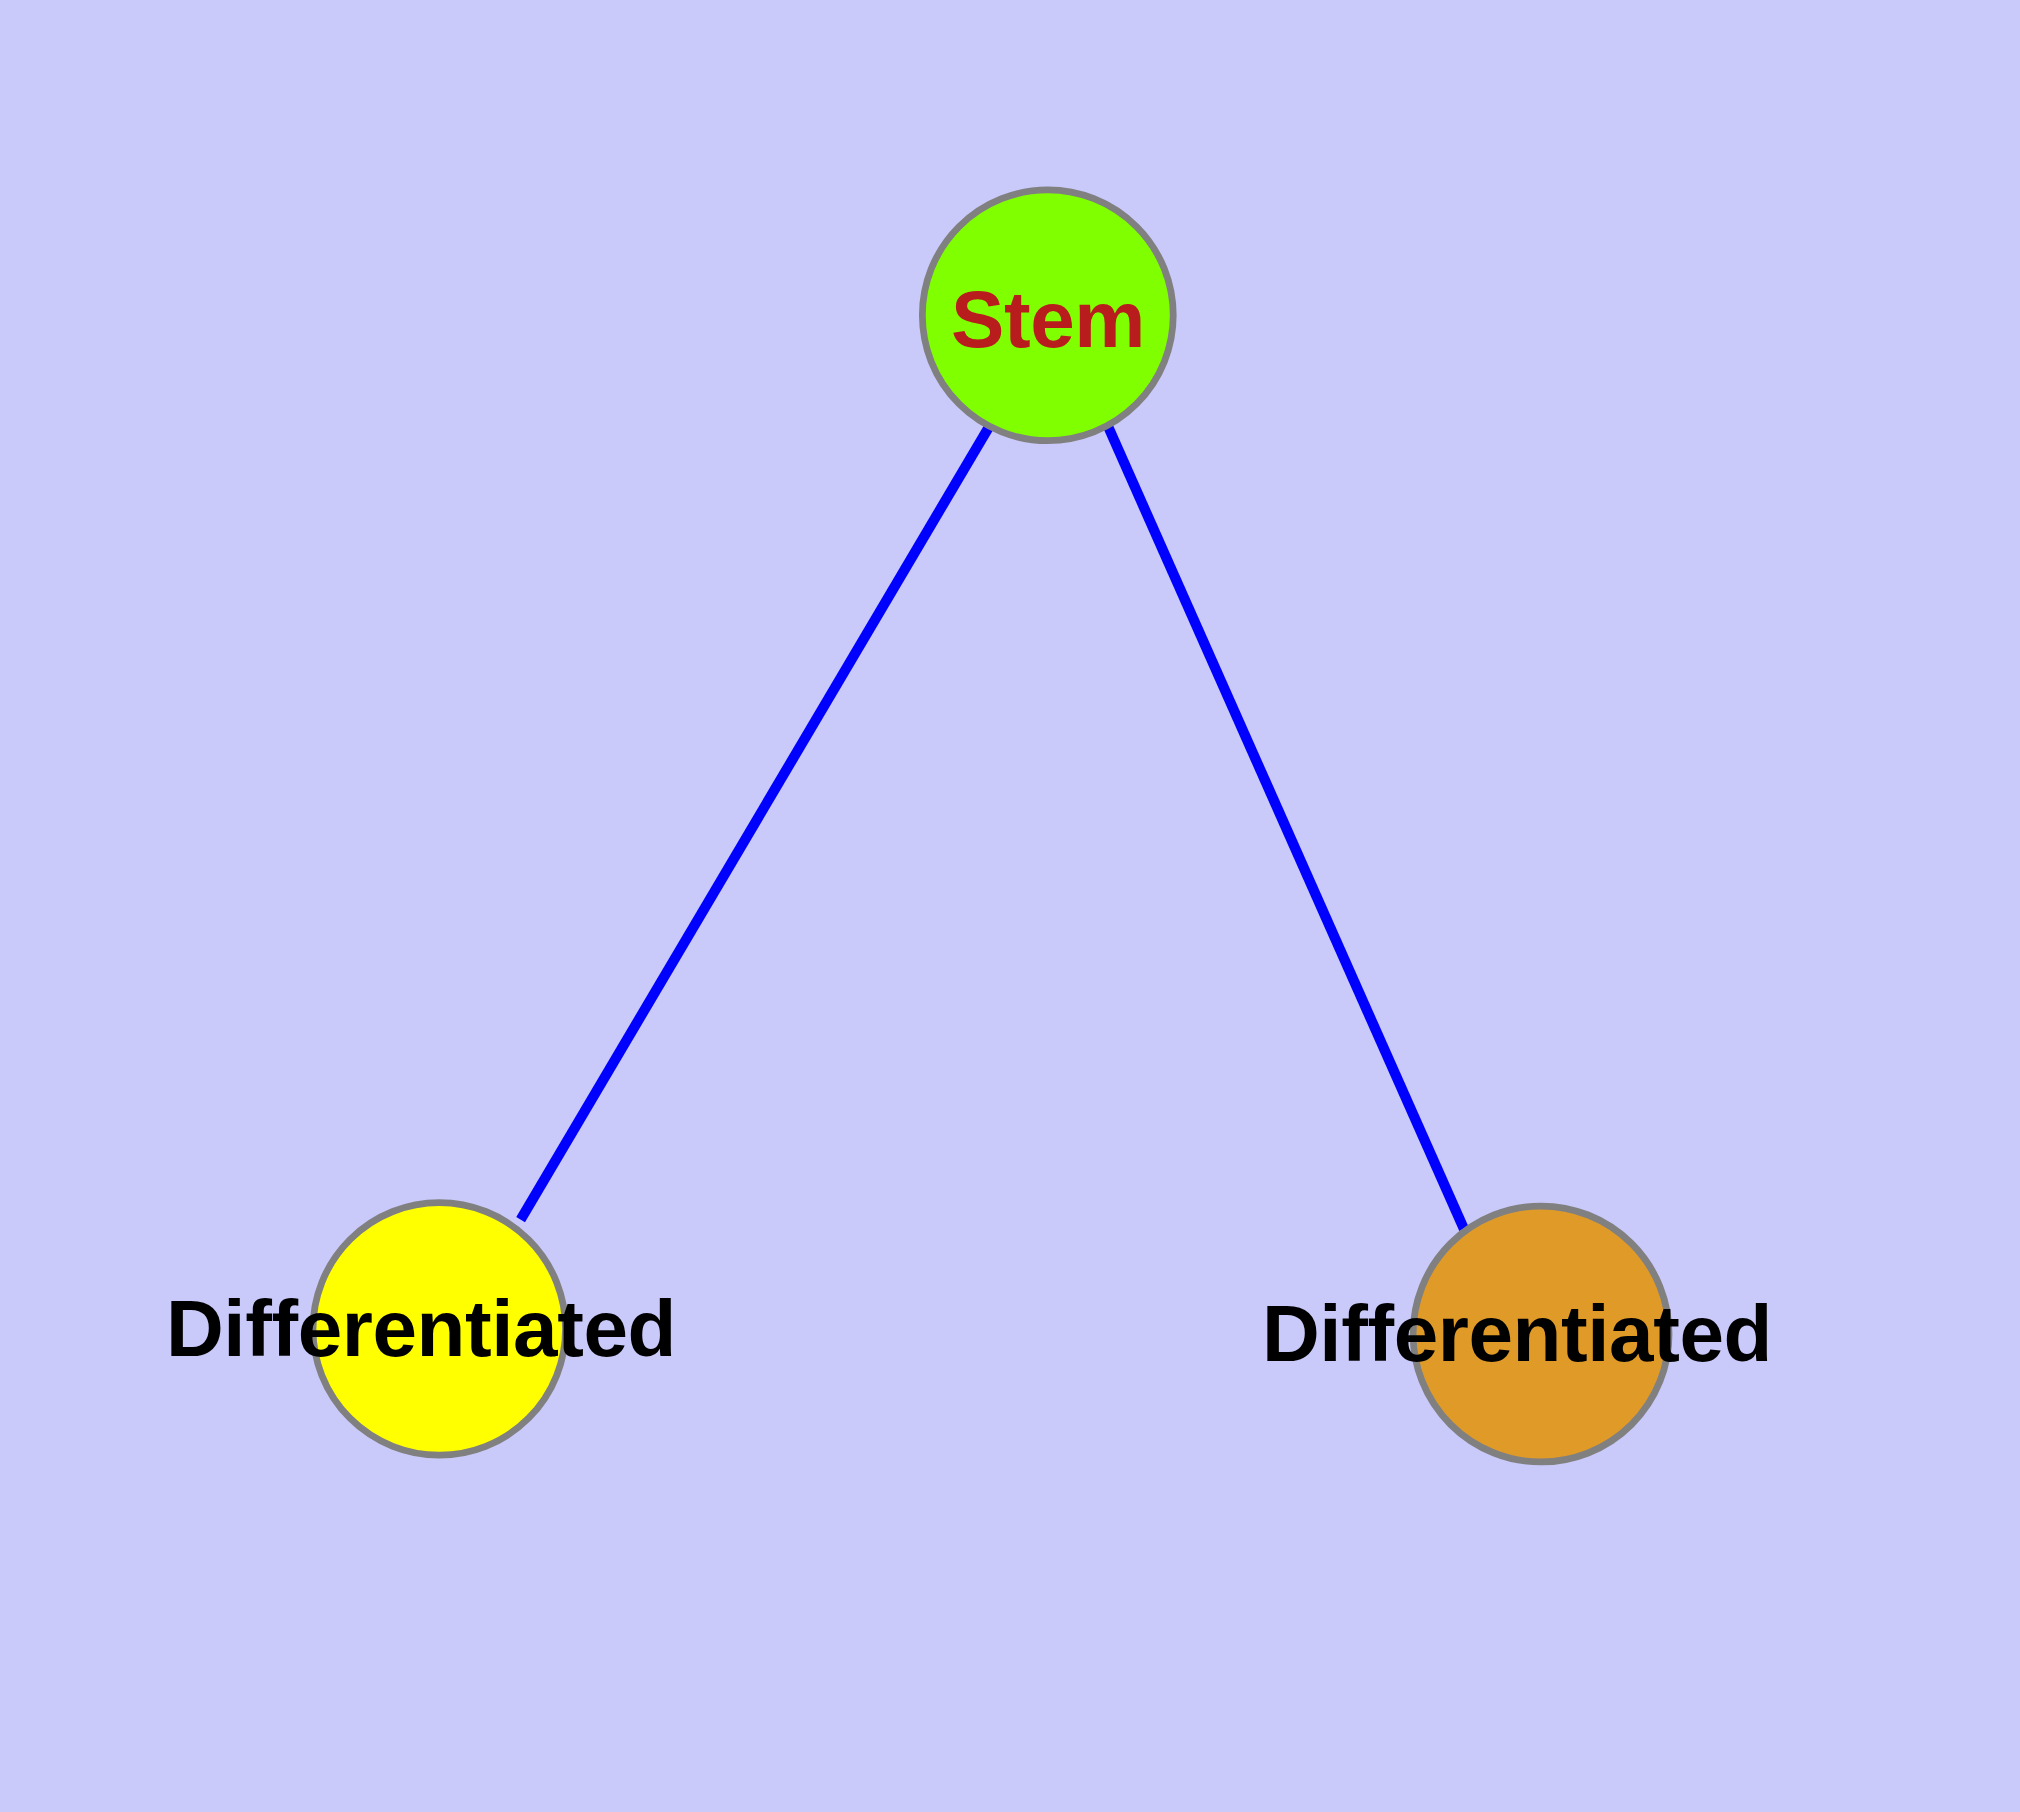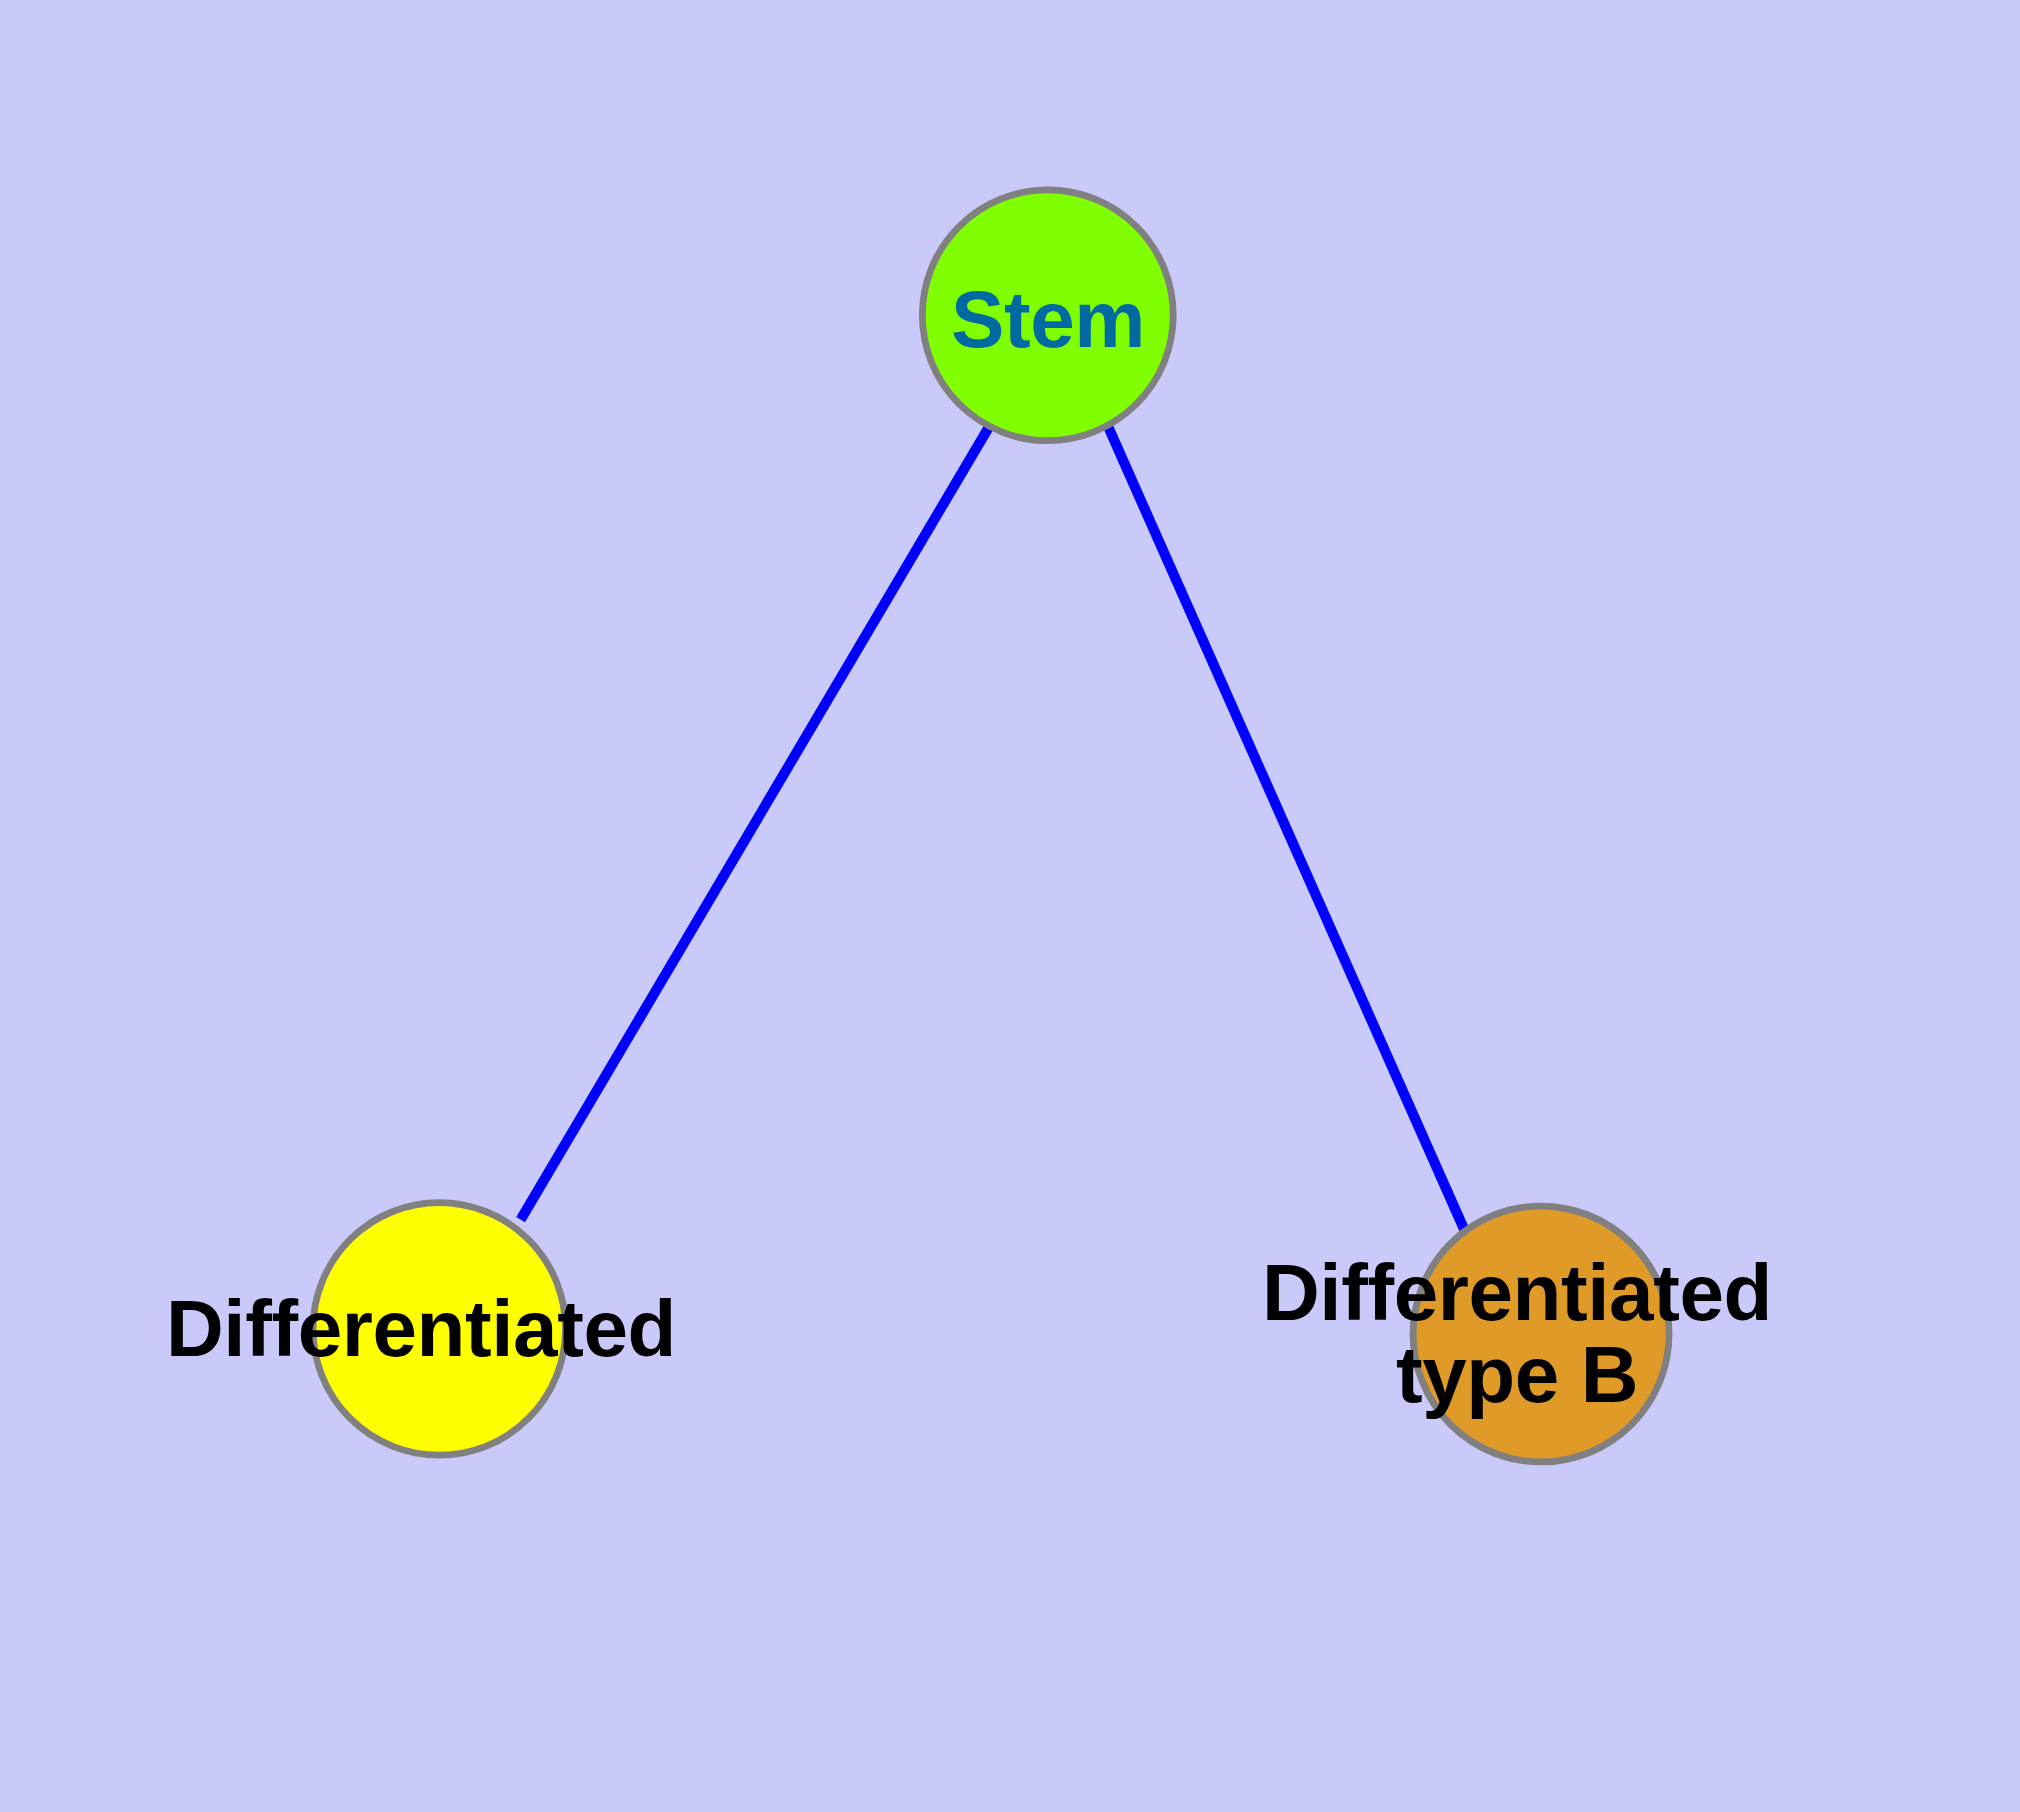--- a/index.html
+++ b/index.html
@@ -55,19 +55,19 @@
         <line class="edge-line" x1="1307" y1="503" x2="1727" y2="1450" stroke="#0000ff"></line>
       </g>
     <g id="nodes-layer">
         <circle class="node-circle" cx="1236" cy="372" r="148" fill="#7fff00" stroke="#808080"></circle>
         <circle class="node-circle" cx="518" cy="1568" r="149" fill="#ffff00" stroke="#808080"></circle>
         <circle class="node-circle" cx="1818" cy="1574" r="151" fill="#e09a28" stroke="#808080"></circle>
       </g>
   </svg>
 
   <div id="labels-layer">
-      <div class="node-label" style="left: 1048px; top: 320px; color: #0369a1;"><div>Stem</div></div>
+      <div class="node-label" style="left: 1048px; top: 320px; color: #b91c1c;"><div>Stem</div></div>
       <div class="node-label" style="left: 421px; top: 1329px; color: rgb(0, 0, 0);"><div>Differentiated</div></div>
-      <div class="node-label" style="left: 1517px; top: 1334px; color: rgb(0, 0, 0);"><div>Differentiated</div><div>type B</div></div>
+      <div class="node-label" style="left: 1517px; top: 1334px; color: rgb(0, 0, 0);"><div>Differentiated</div></div>
     </div>
 
 </div>
 
 
 </body></html>

